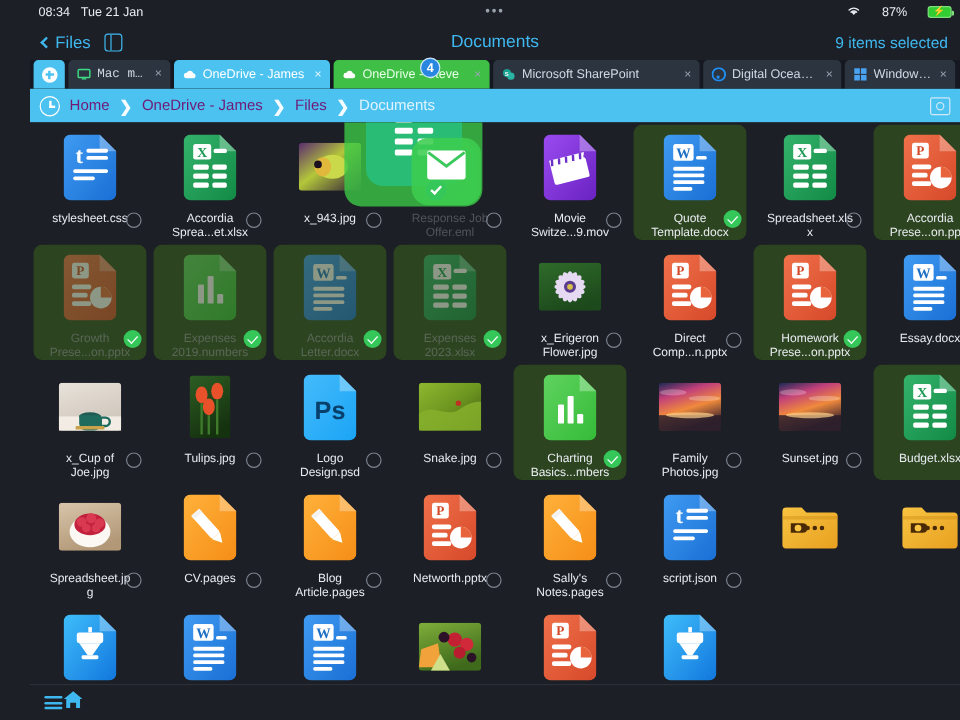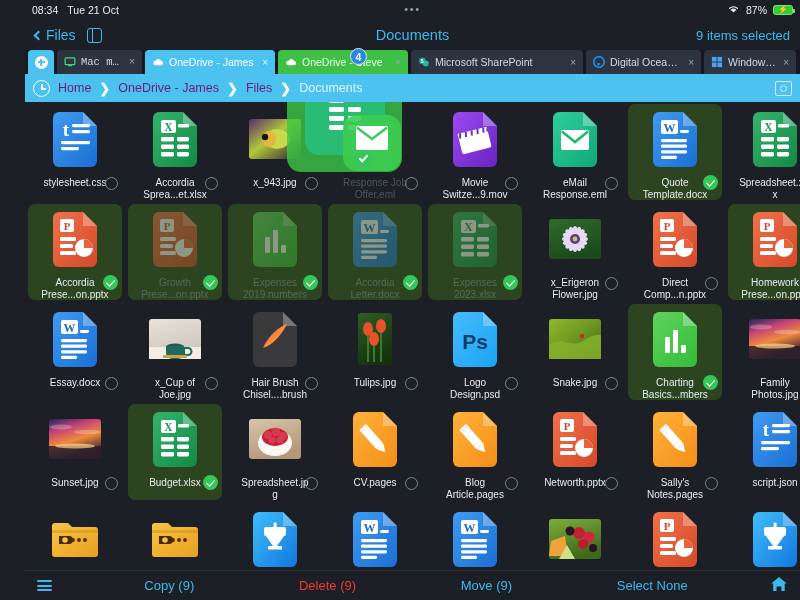--- a/index.html
+++ b/index.html
@@ -13,21 +13,21 @@
 
   
   .statusbar {
     height:20px; background:#1c1f26; color:#e9edf2;
     display:flex; align-items:center; font-size:10.5px;
     padding:0 7px; position:relative;
   }
   .sb-left { display:flex; align-items:center; gap:9px; }
   .sb-dots { position:absolute; left:50%; top:50%; transform:translate(-50%,-55%);
     letter-spacing:1.6px; color:#9aa3ad; font-size:11px; }
-  .sb-right { margin-left:auto; display:flex; align-items:center; gap:6px; }
+  .sb-right { margin-left:auto; display:flex; align-items:center; gap:17px; }
   .wifi-icon { display:inline-block; }
   .batt {
     width:20px; height:10px; border:1.2px solid #7de07d; border-radius:2.5px;
     position:relative; display:inline-block; background:#32cd32; overflow:visible;
   }
   .batt:after{content:"";position:absolute;right:-3px;top:2.5px;width:2px;height:4px;
     background:#7de07d;border-radius:0 1px 1px 0;}
   .batt .bolt{position:absolute;left:50%;top:50%;transform:translate(-50%,-50%);
     font-size:8px;color:#fff;line-height:1;}
 
@@ -135,21 +135,21 @@
   .home-ico{color:#3fb8f0;font-size:16px;}
 </style>
 </head>
 <body>
 
 <div id="app">
 
   <div class="statusbar">
     <div class="sb-left">
       <span>08:34</span>
-      <span>Tue 21 Oct</span>
+      <span>Tue 21 Jan</span>
     </div>
     <div class="sb-dots">•••</div>
     <div class="sb-right">
       <span class="wifi-icon">
         <svg width="13" height="10" viewBox="0 0 13 10">
             <path d="M6.5 8.6l1.9-2.2a2.9 2.9 0 00-3.8 0z" fill="#e9edf2"></path>
             <path d="M2.6 4.3a6 6 0 017.8 0" stroke="#e9edf2" stroke-width="1.2" fill="none" stroke-linecap="round"></path>
             <path d="M4.2 6.1a3.7 3.7 0 014.6 0" stroke="#e9edf2" stroke-width="1.2" fill="none" stroke-linecap="round"></path>
           </svg>
       </span>
@@ -364,42 +364,20 @@
            <path d="M9.5 18l-1 5M15.5 18l-1 5M21.5 18l-1 5M27.5 18l-1 5M33.5 18l-1 5" stroke="#6b2fc7" stroke-width="2"></path>
          </g>
   </svg>
             </div>
             <div class="label">Movie Switze...9.mov</div>
           </div>
           <div class="meta">
             <div class="circle-unsel"></div>
           </div>
         </div>
-        <div class="cell">
-          <div class="inner">
-        <div class="thumb">
-              <svg width="44" height="55" viewBox="0 0 44 55">
-    <defs>
-                  <linearGradient id="mg5" x1="0" y1="0" x2="1" y2="1">
-    <stop offset="0" stop-color="#2fce9a"></stop>
-                    <stop offset="1" stop-color="#10a877"></stop>
-                  </linearGradient>
-                </defs>
-    <path d="M0 6a6 6 0 016-6h24l14 14v35a6 6 0 01-6 6H6a6 6 0 01-6-6z" fill="url(#mg5)"></path>
-    <path d="M30 0l14 14H30z" fill="rgba(255,255,255,.30)"></path>
-    <rect x="8" y="18" width="28" height="20" rx="2" fill="#ffffff"></rect>
-         <path d="M9 19.5L22 30 35 19.5" stroke="#20b86e" stroke-width="2.6" fill="none"></path>
-  </svg>
-            </div>
-            <div class="label">eMail Response.eml</div>
-          </div>
-          <div class="meta">
-            <div class="circle-unsel"></div>
-          </div>
-        </div>
         <div class="cell sel">
           <div class="selbg"></div>
           <div class="inner">
         <div class="thumb">
               <svg width="44" height="55" viewBox="0 0 44 55">
     <defs>
                   <linearGradient id="wg6" x1="0" y1="0" x2="1" y2="1">
     <stop offset="0" stop-color="#3f9bf2"></stop>
                     <stop offset="1" stop-color="#1a6fd4"></stop>
                   </linearGradient>
@@ -713,42 +691,20 @@
                 </defs>
     <rect width="52" height="40" rx="3" fill="url(#pg17)"></rect>
     <rect y="28" width="52" height="12" fill="#f2ece4"></rect>
                 <ellipse cx="26" cy="28" rx="9" ry="3.4" fill="#1f5b52"></ellipse>
                 <path d="M17 27h18v7a6 6 0 01-6 6h-6a6 6 0 01-6-6z" fill="#1f6b5e"></path>
                 <path d="M35 29h4a3.5 3.5 0 010 7h-4z" fill="none" stroke="#1f6b5e" stroke-width="2"></path>
                 <rect x="14" y="36" width="24" height="3" rx="1" fill="#c9a24b"></rect>
   </svg>
             </div>
             <div class="label">x_Cup of Joe.jpg</div>
-          </div>
-          <div class="meta">
-            <div class="circle-unsel"></div>
-          </div>
-        </div>
-        <div class="cell">
-          <div class="inner">
-        <div class="thumb">
-              <svg width="44" height="55" viewBox="0 0 44 55">
-    <defs></defs>
-    <path d="M0 6a6 6 0 016-6h24l14 14v35a6 6 0 01-6 6H6a6 6 0 01-6-6z" fill="#3a3a3c"></path>
-    <path d="M30 0l14 14H30z" fill="rgba(255,255,255,.30)"></path>
-    <defs>
-                  <linearGradient id="brg18" x1="0" y1="0" x2="1" y2="1">
-    <stop offset="0" stop-color="#ff3b7f"></stop>
-                    <stop offset="1" stop-color="#ffd400"></stop>
-                  </linearGradient>
-                </defs>
-         <path d="M10 36c6-14 18-22 24-24-4 8-12 20-24 24z" fill="url(#brg18)"></path>
-  </svg>
-            </div>
-            <div class="label">Hair Brush Chisel....brush</div>
           </div>
           <div class="meta">
             <div class="circle-unsel"></div>
           </div>
         </div>
         <div class="cell">
           <div class="inner">
         <div class="thumb">
               <svg width="34" height="52" viewBox="0 0 34 52">
     <defs>
@@ -1294,26 +1250,20 @@
       </div>
     </div>
   </div>
 
   <div class="toolbar">
     <div class="hamburger">
         <i></i>
         <i></i>
         <i></i>
       </div>
-    <div style="flex:1;display:flex;align-items:center;justify-content:space-around;padding:0 30px 0 40px;">
-      <div class="tb-item">Copy (9)</div>
-      <div class="tb-item danger">Delete (9)</div>
-      <div class="tb-item">Move (9)</div>
-      <div class="tb-item">Select None</div>
-    </div>
     <div class="home-ico">
       <svg width="18" height="16" viewBox="0 0 18 16">
           <path d="M9 1L1.2 7.4h2V15h3.3v-4.4h4.9V15h3.3V7.4h2z" fill="#3fb8f0"></path>
         </svg>
     </div>
   </div>
 
 <div class="tab-badge" style="left: 350px; top: 48px;">4</div>
   </div>
 

